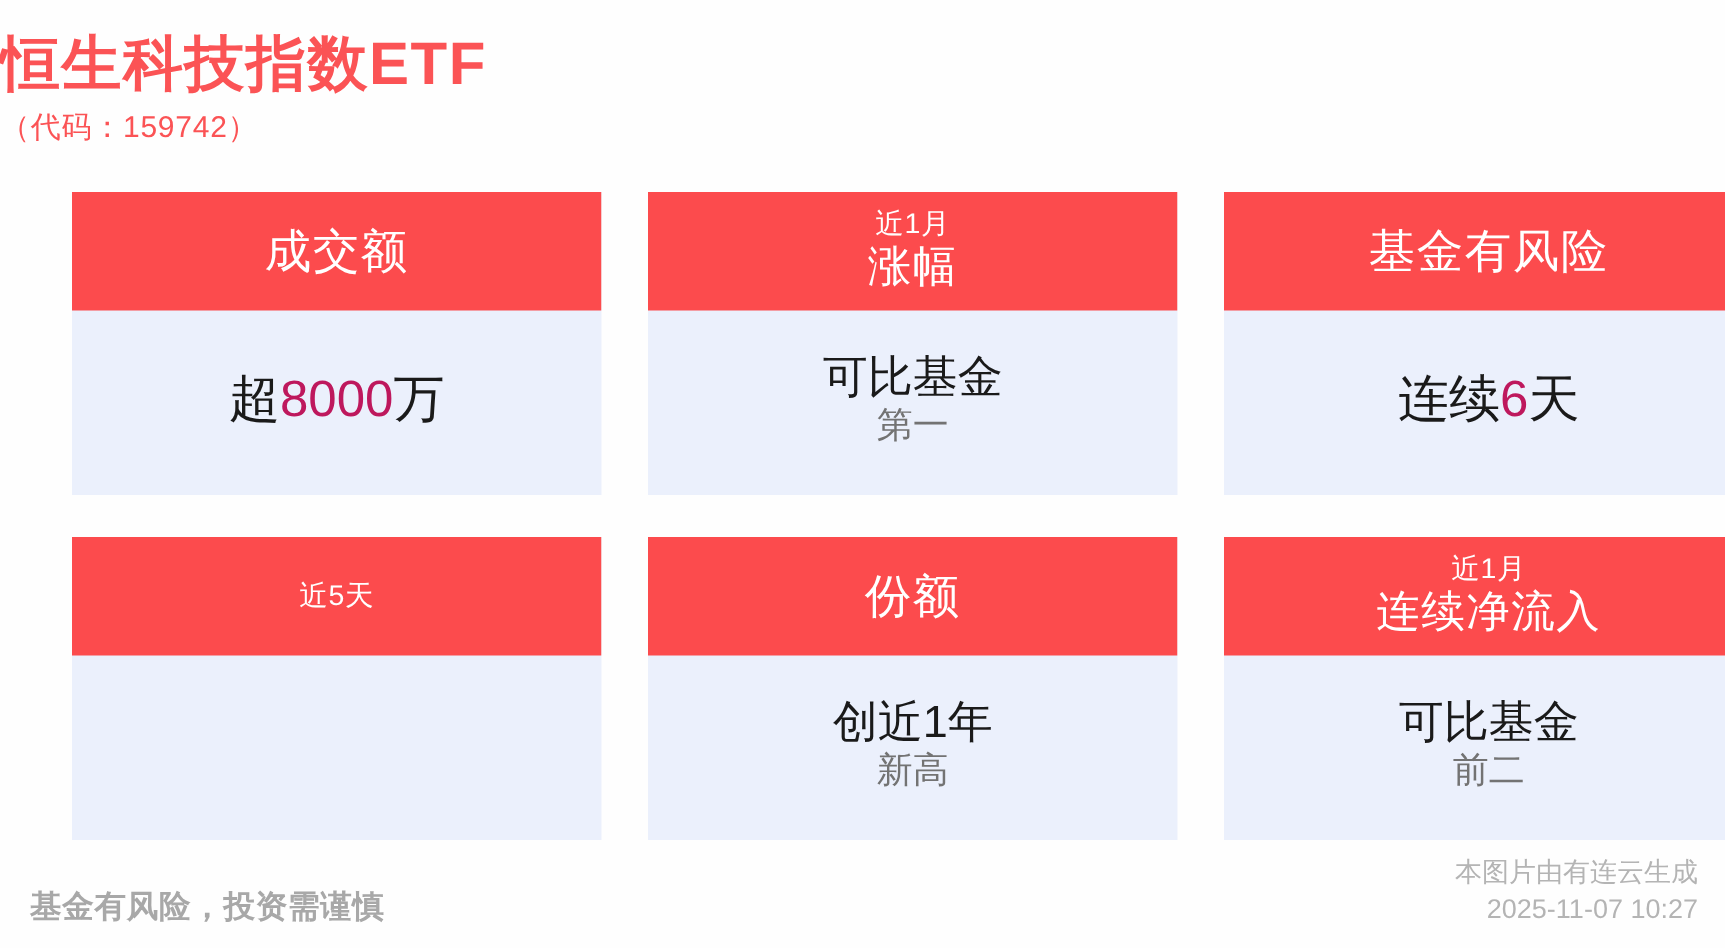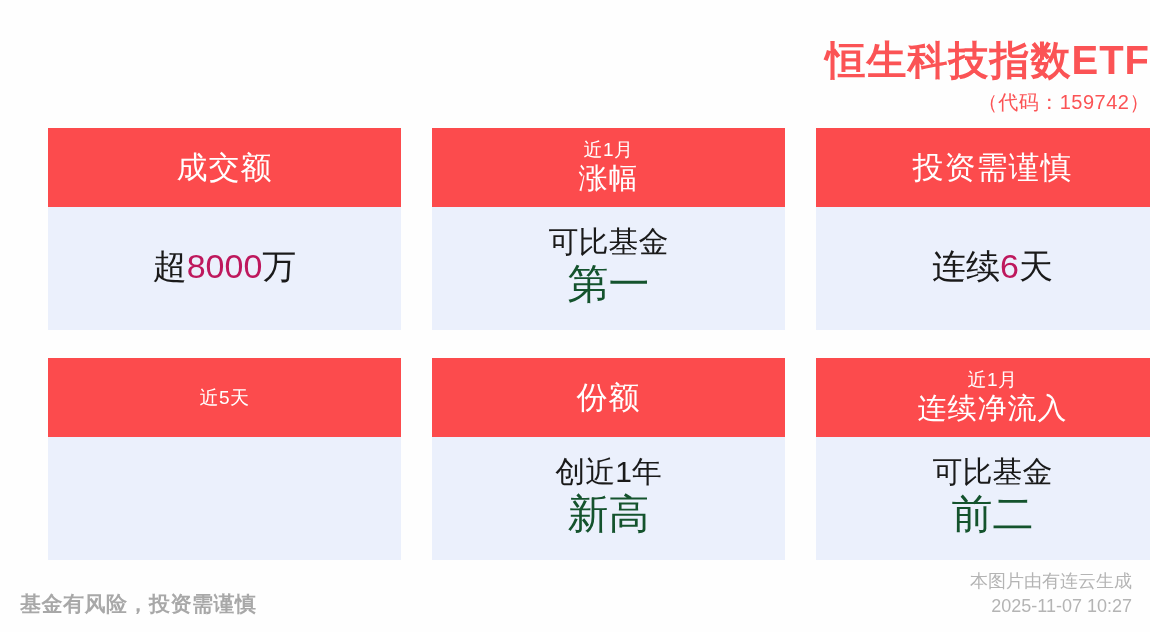--- a/index.html
+++ b/index.html
@@ -11,22 +11,22 @@
     height: 632px;
     background: #FEFEFE;
     font-family: "Liberation Sans", "DejaVu Sans", sans-serif;
     overflow: hidden;
     position: relative;
   }
 
   
   .title-block {
     width: 100%;
-    text-align: right;
-    padding-top: 35px;
+    text-align: left;
+    padding-top: 18px;
     box-sizing: border-box;
   }
   .fund-name {
     font-size: 40px;
     font-weight: bold;
     color: #FB5355;
     letter-spacing: 1px;
     line-height: 1.25;
   }
   .fund-code {
@@ -93,22 +93,22 @@
   }
   .card-body .val-line {
     line-height: 1.2;
     text-align: center;
   }
   .card-body .body-sub {
     font-size: 30px;
     color: #1A1A1A;
   }
   .card-body .body-main {
-    font-size: 41px;
-    color: #14532d;
+    font-size: 24px;
+    color: #737373;
   }
   
   .card-body.inline .mix {
     font-size: 34px;
     color: #1A1A1A;
     white-space: nowrap;
   }
   .card-body.inline .mix .hl {
     color: #be185d;
   }
@@ -176,21 +176,21 @@
     </div>
     <div class="card-body">
       <div class="val-line body-sub">可比基金</div>
       <div class="val-line body-main">第一</div>
     </div>
   </div>
 
   <div class="card">
     <div class="card-header single">
 
-      <span class="hdr-main">投资需谨慎</span>
+      <span class="hdr-main">基金有风险</span>
     </div>
     <div class="card-body inline">
       <div class="val-line">
         <span class="mix"><span>连续</span><span class="hl">6</span><span>天</span></span>
       </div>
     </div>
   </div>
 
   <div class="card">
     <div class="card-header">

